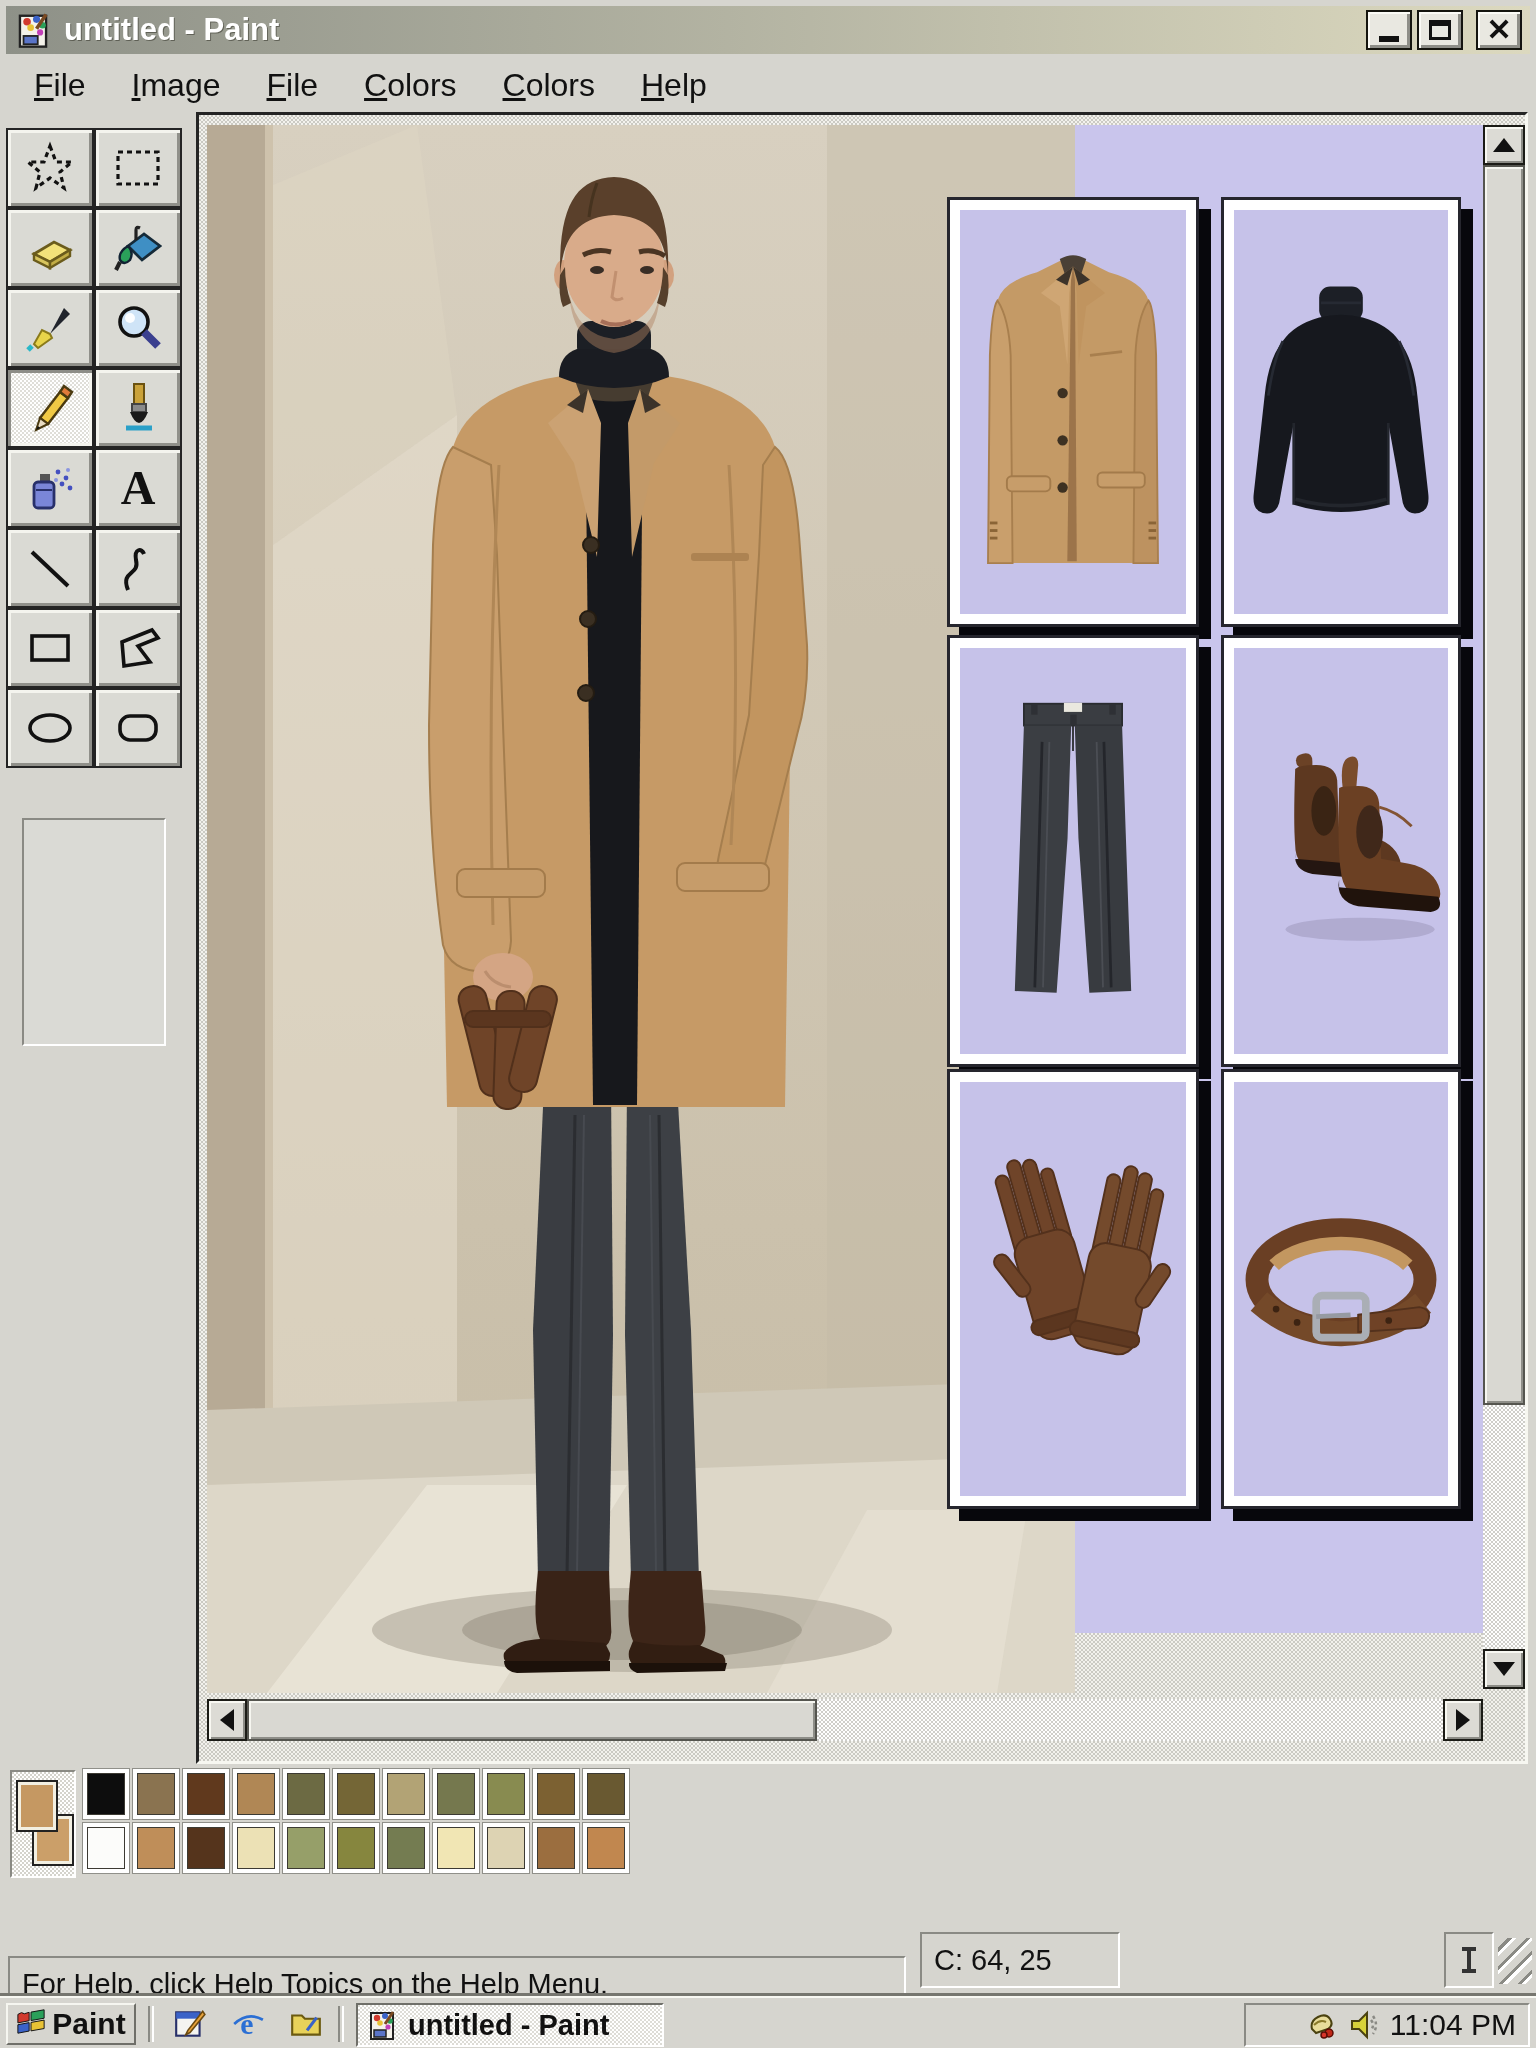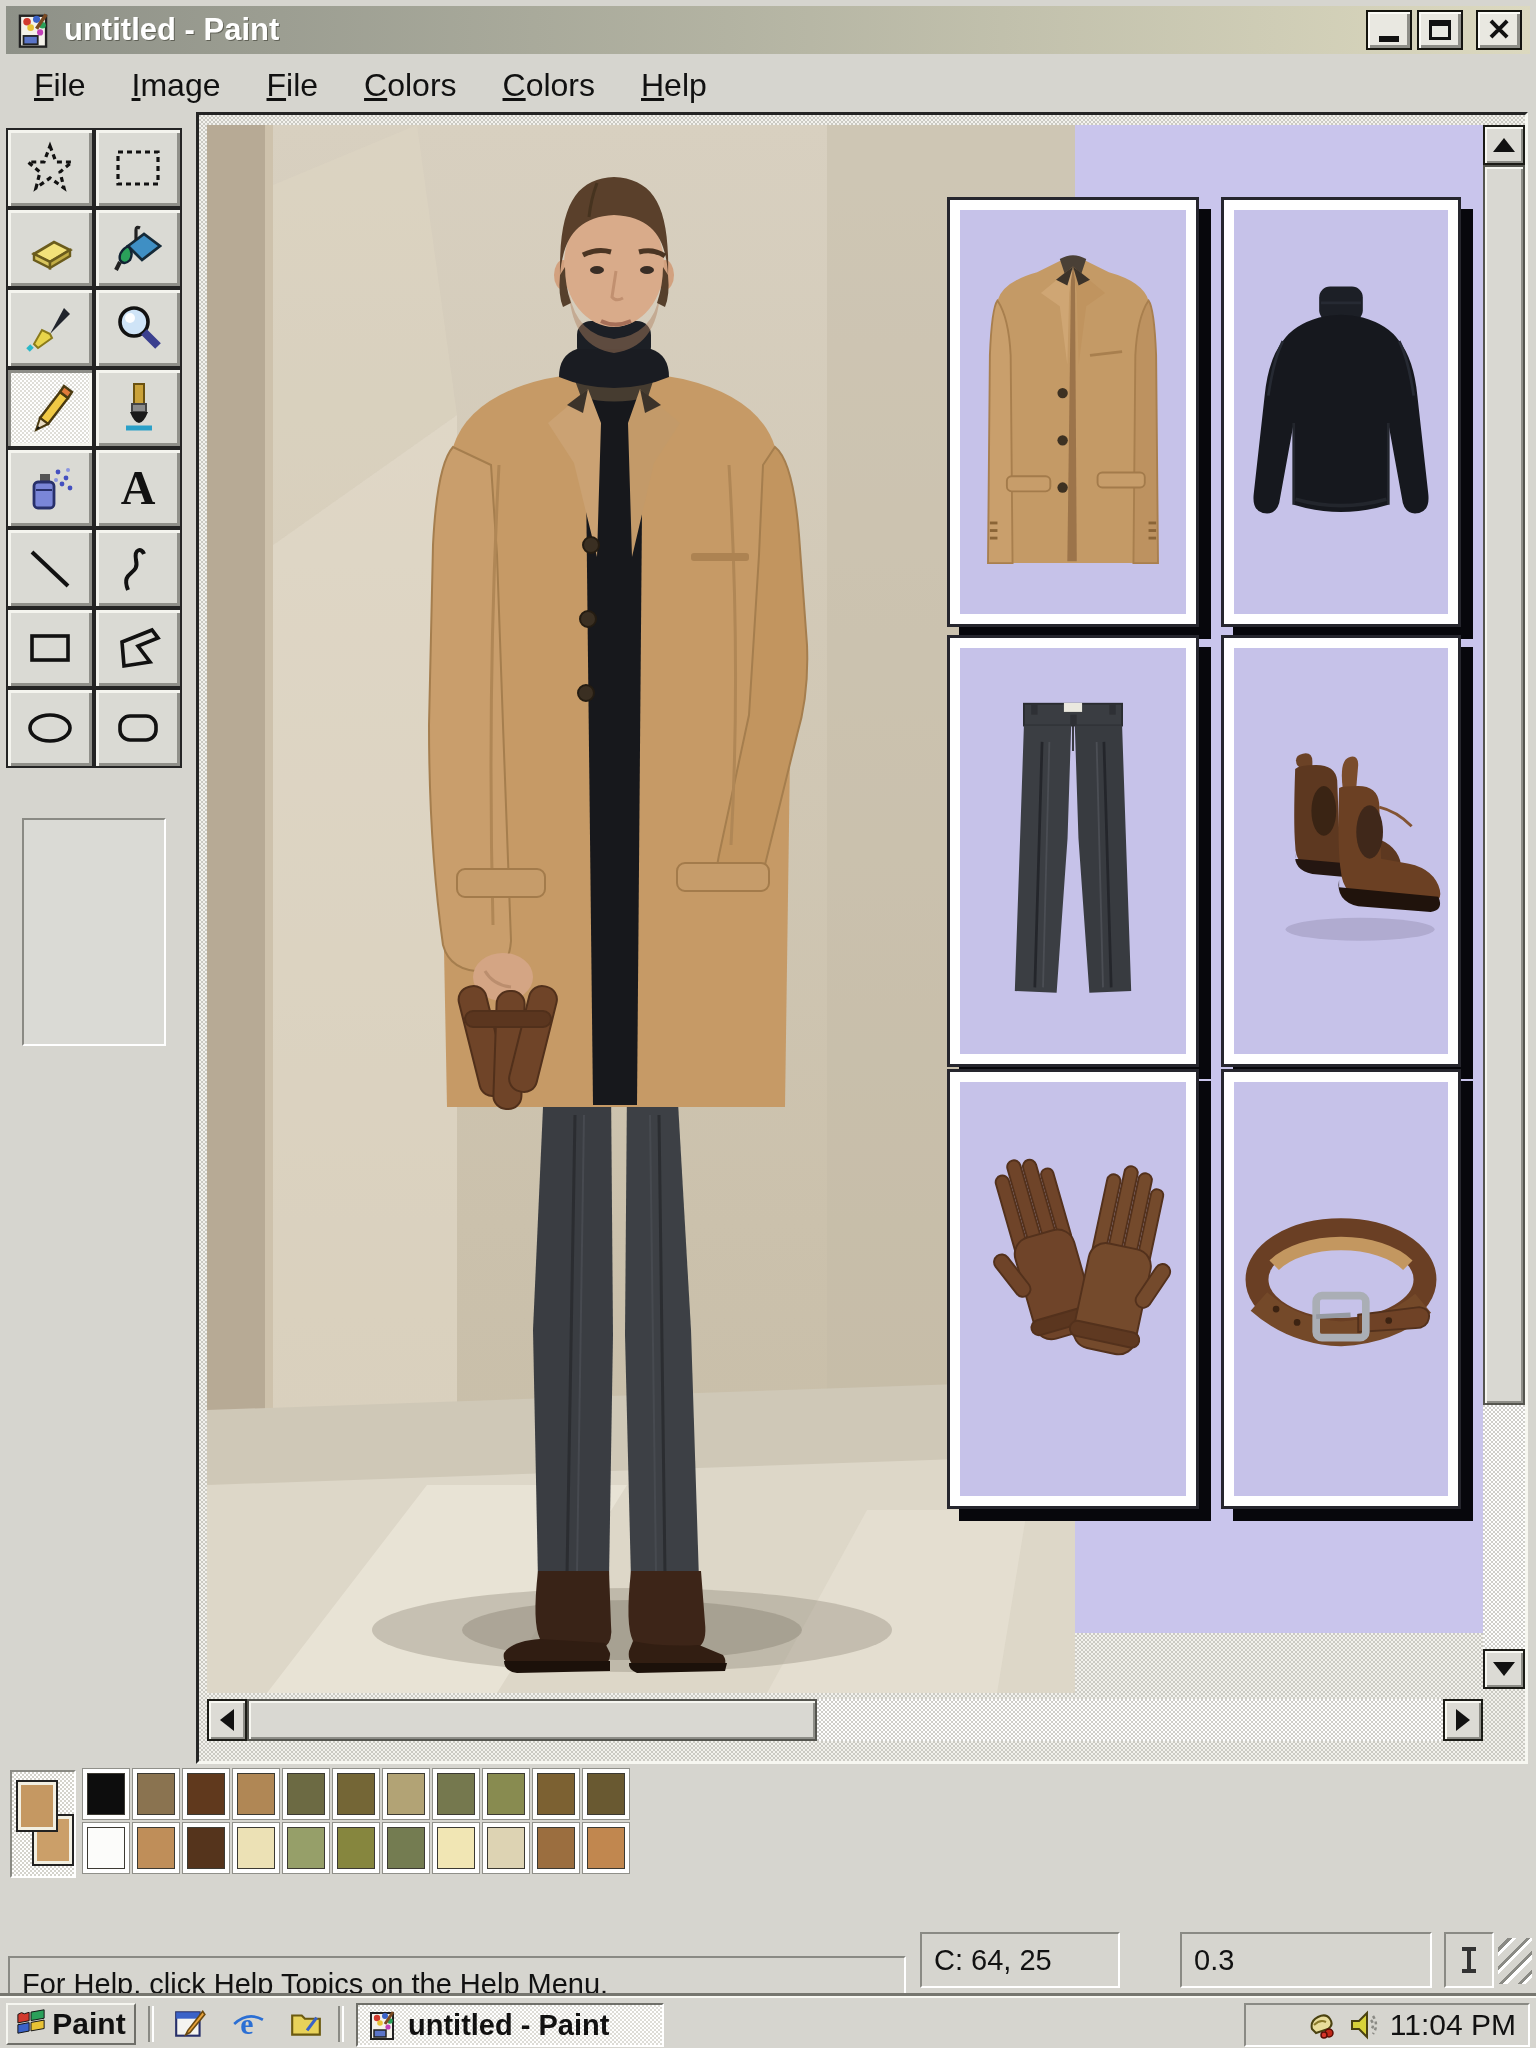--- a/index.html
+++ b/index.html
@@ -556,23 +556,20 @@
         <div class="swatch-in" style="background: rgb(193, 135, 79);"></div>
       </div>
     </div>
 
   <div class="status-panel sunken" style="left:8px;width:898px;margin-top:24px;">
     <span>For Help, click Help Topics on the Help Menu.</span>
   </div>
   <div class="status-panel sunken" style="left:920px;width:200px;">
     <span>C: 64, 25</span>
   </div>
-  <div class="status-panel sunken" style="left:1180px;width:252px;">
-    <span>0.3</span>
-  </div>
   <div class="status-panel sunken" style="left:1444px;width:50px;justify-content:center;padding-left:0;">
     <svg width="26" height="30" viewBox="0 0 26 30">
       <rect x="6" y="2" width="14" height="4" fill="#333"></rect>
         <rect x="11" y="6" width="4" height="18" fill="#333"></rect>
         <rect x="6" y="24" width="14" height="4" fill="#333"></rect>
     </svg>
   </div>
   <div id="grip"></div>
 
   <div id="taskbar">

